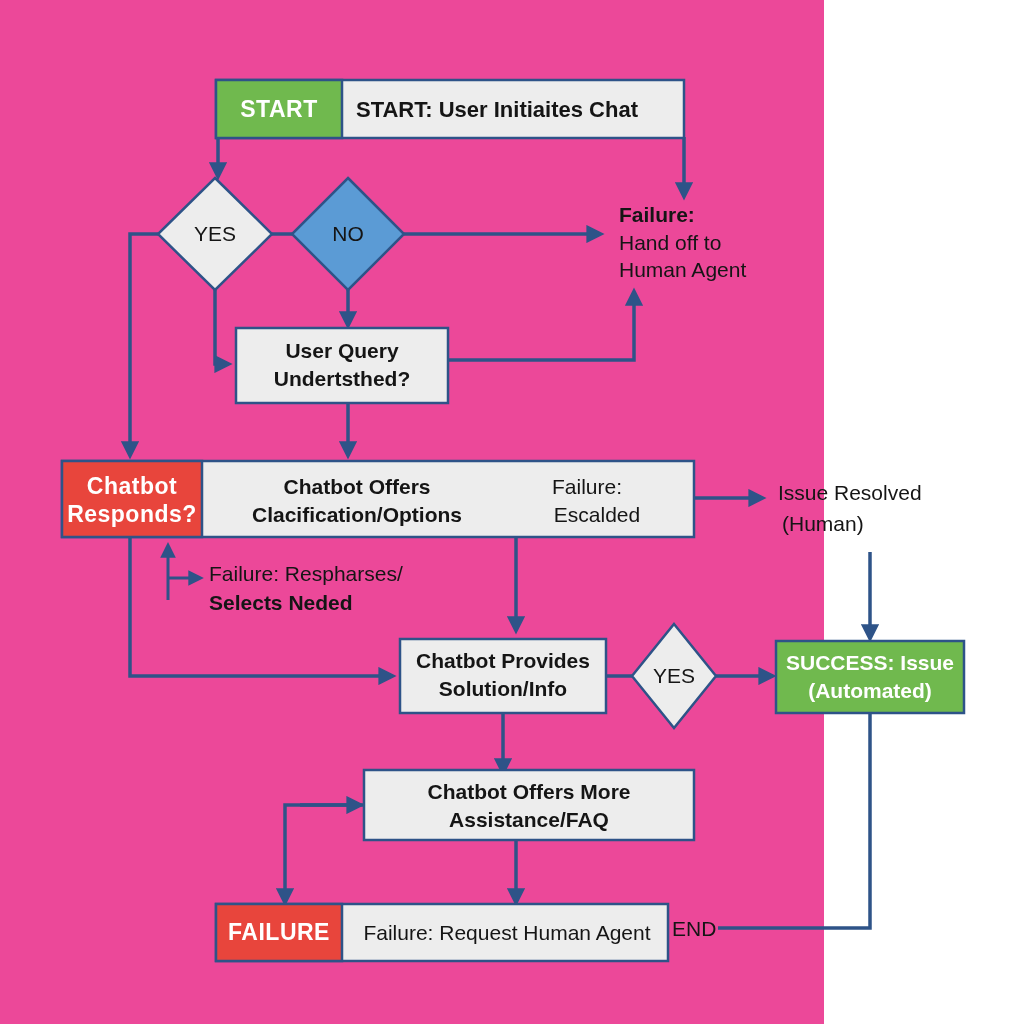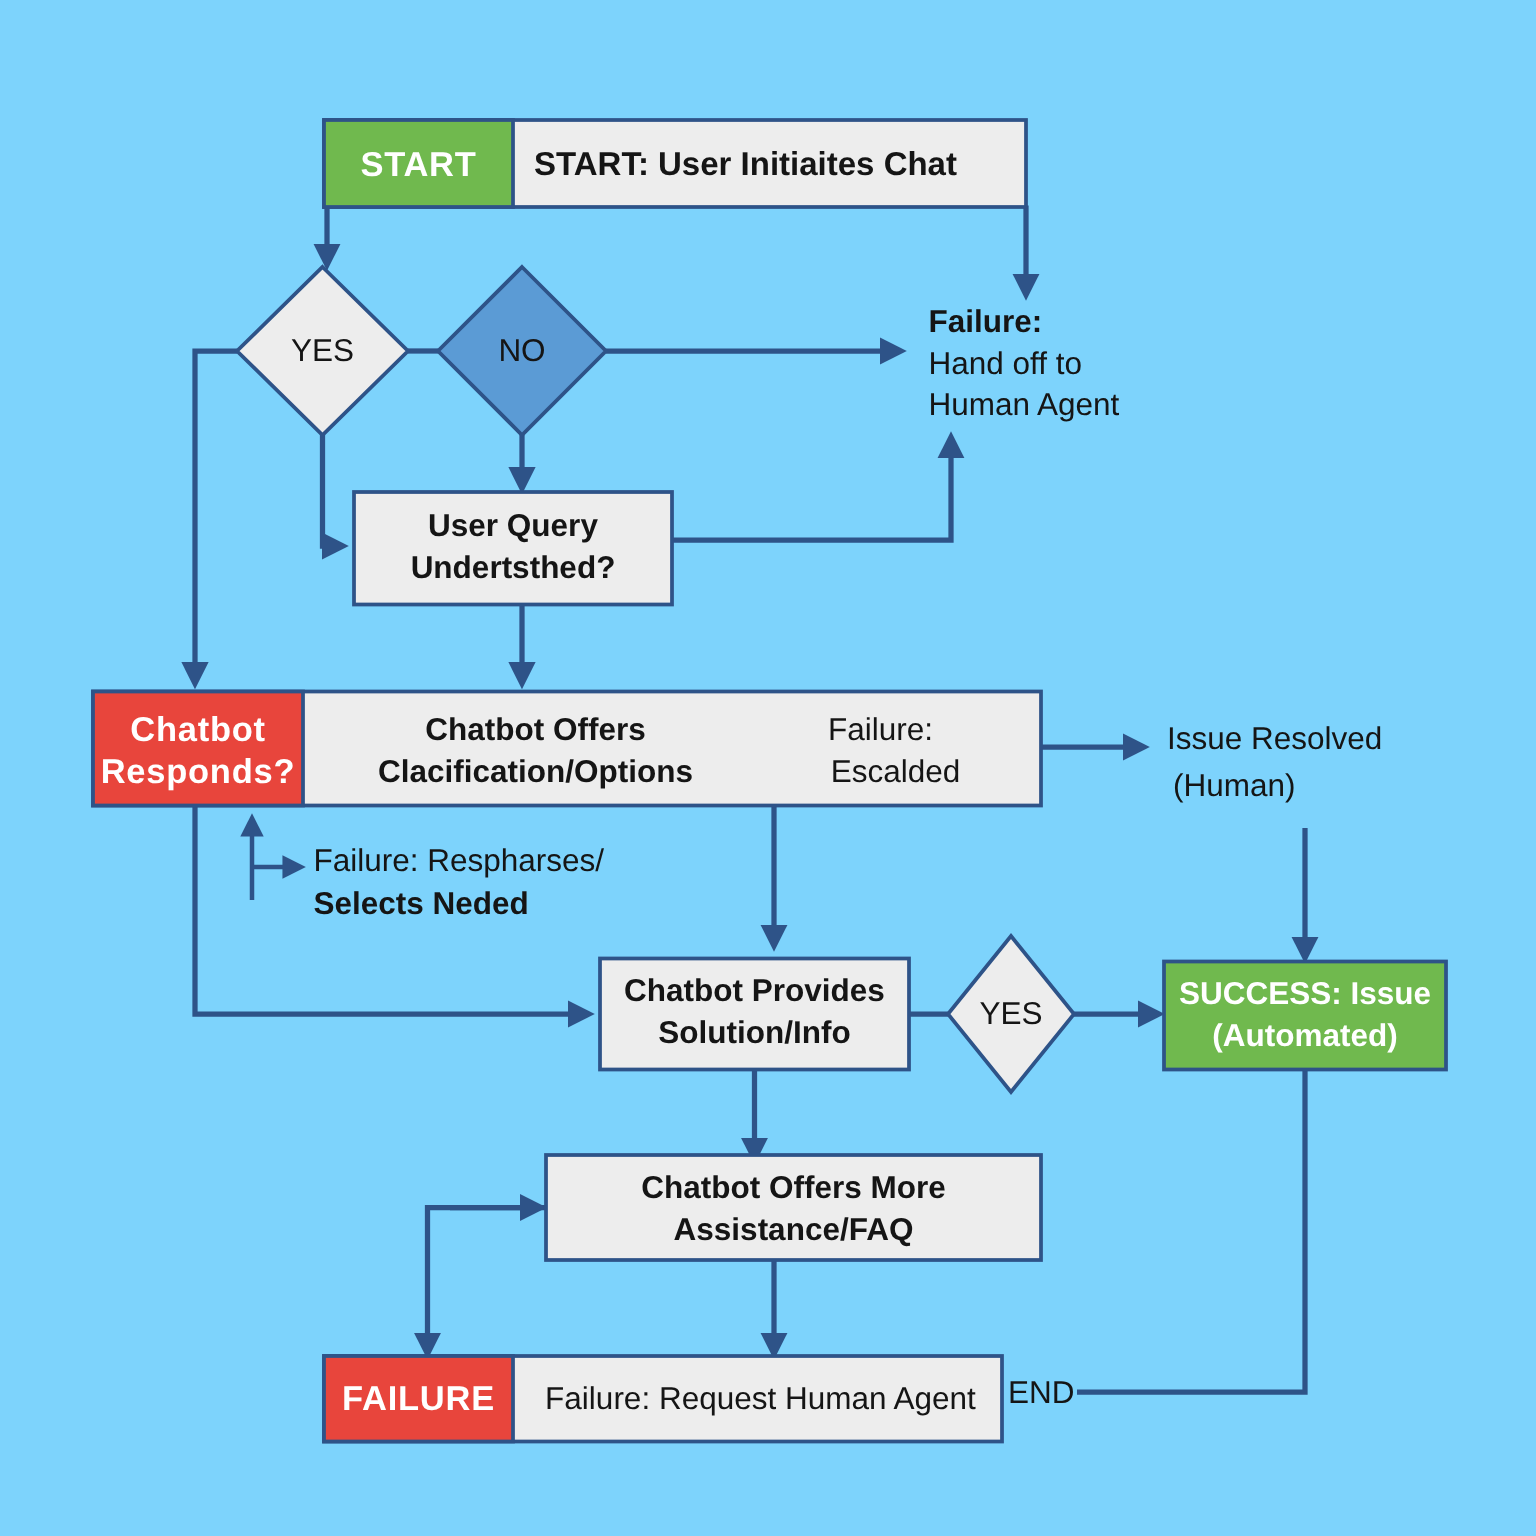--- a/index.html
+++ b/index.html
@@ -8,23 +8,23 @@
     background: #ffffff;
   }
   body {
     width: 1024px;
     height: 1024px;
     font-family: "Liberation Sans", sans-serif;
     overflow: hidden;
   }
   #stage {
     position: relative;
-    width: 1024px;
+    width: 824px;
     height: 1024px;
-    background: #7dd3fc;
+    background: #ec4899;
   }
   svg.flow {
     position: absolute;
     left: 0;
     top: 0;
     width: 1024px;
     height: 1024px;
   }
   .node-box {
     stroke: #2E5388;

